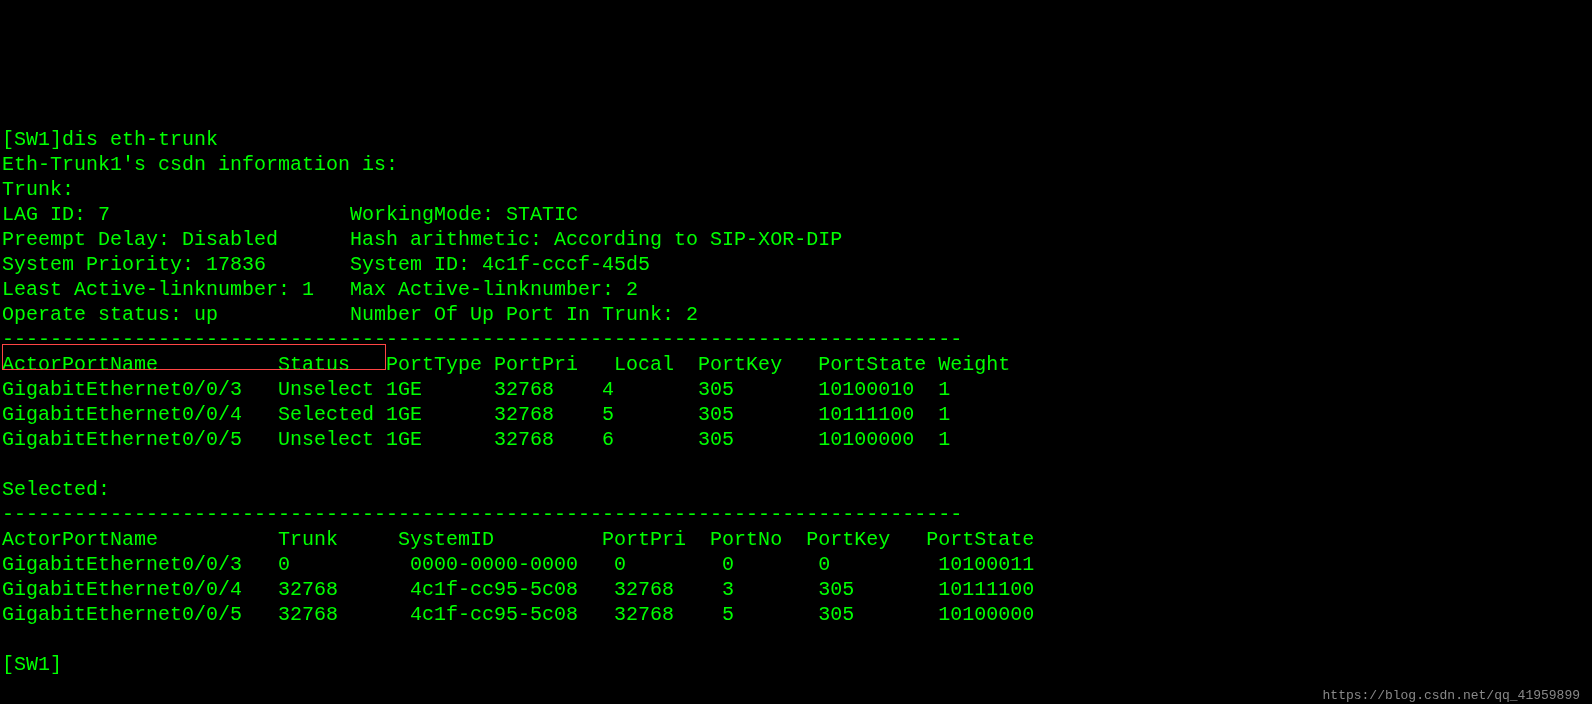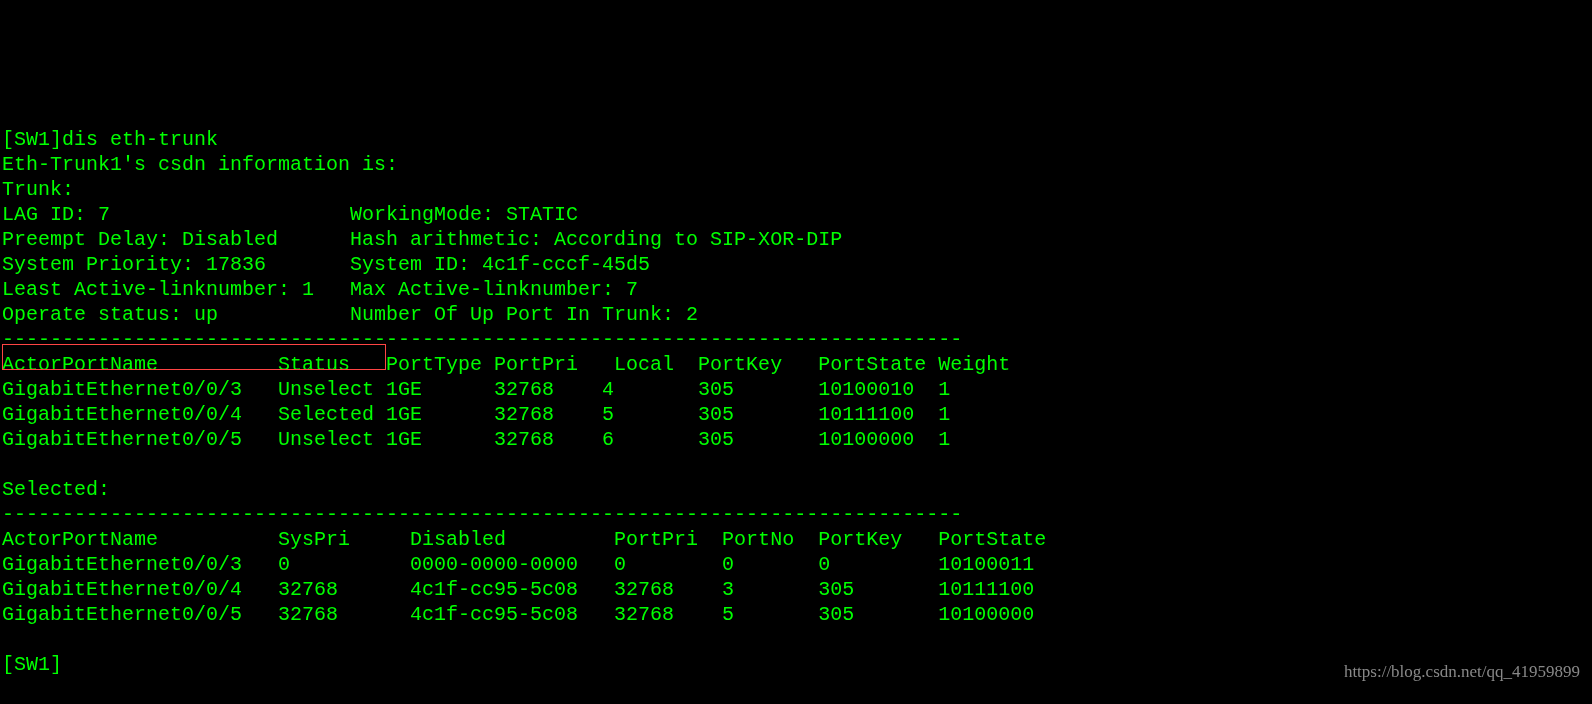--- a/index.html
+++ b/index.html
@@ -23,51 +23,51 @@
     .terminal {
       white-space: pre;
     }
     .highlight-box {
       position: absolute;
       border: 1px solid #ff4444;
       pointer-events: none;
     }
     .watermark {
       position: absolute;
-      bottom: 22px;
+      bottom: 0;
       right: 12px;
       color: #888888;
-      font-size: 17px;
-      font-family: Liberation Serif, serif;
+      font-size: 13px;
+      font-family: Liberation Mono, monospace;
       white-space: nowrap;
     }
   </style>
 </head>
 <body>
 
 
 
 <div class="terminal">
 <span>[SW1]dis eth-trunk</span>
 <span>Eth-Trunk1's csdn information is:</span>
 <span>Trunk:</span>
 <span>LAG ID: 7                    WorkingMode: STATIC</span>
 <span>Preempt Delay: Disabled      Hash arithmetic: According to SIP-XOR-DIP</span>
 <span>System Priority: 17836       System ID: 4c1f-cccf-45d5</span>
-<span>Least Active-linknumber: 1   Max Active-linknumber: 7</span>
+<span>Least Active-linknumber: 1   Max Active-linknumber: 2</span>
 <span>Operate status: up           Number Of Up Port In Trunk: 2</span>
 <span>--------------------------------------------------------------------------------</span>
 <span>ActorPortName          Status   PortType PortPri   Local  PortKey   PortState Weight</span>
 <span>GigabitEthernet0/0/3   Unselect 1GE      32768    4       305       10100010  1</span>
 <span>GigabitEthernet0/0/4   Selected 1GE      32768    5       305       10111100  1</span>
 <span>GigabitEthernet0/0/5   Unselect 1GE      32768    6       305       10100000  1</span>
 
 <span>Selected:</span>
 <span>--------------------------------------------------------------------------------</span>
-<span>ActorPortName          SysPri     Disabled         PortPri  PortNo  PortKey   PortState</span>
+<span>ActorPortName          Trunk     SystemID         PortPri  PortNo  PortKey   PortState</span>
 <span>GigabitEthernet0/0/3   0          0000-0000-0000   0        0       0         10100011</span>
 <span>GigabitEthernet0/0/4   32768      4c1f-cc95-5c08   32768    3       305       10111100</span>
 <span>GigabitEthernet0/0/5   32768      4c1f-cc95-5c08   32768    5       305       10100000</span>
 
 <span>[SW1]</span>
 </div>
 
 <div class="highlight-box" style="left: 2px; top: 344px; width: 384px; height: 26px;"></div>
 
 <div class="watermark">https://blog.csdn.net/qq_41959899</div>

